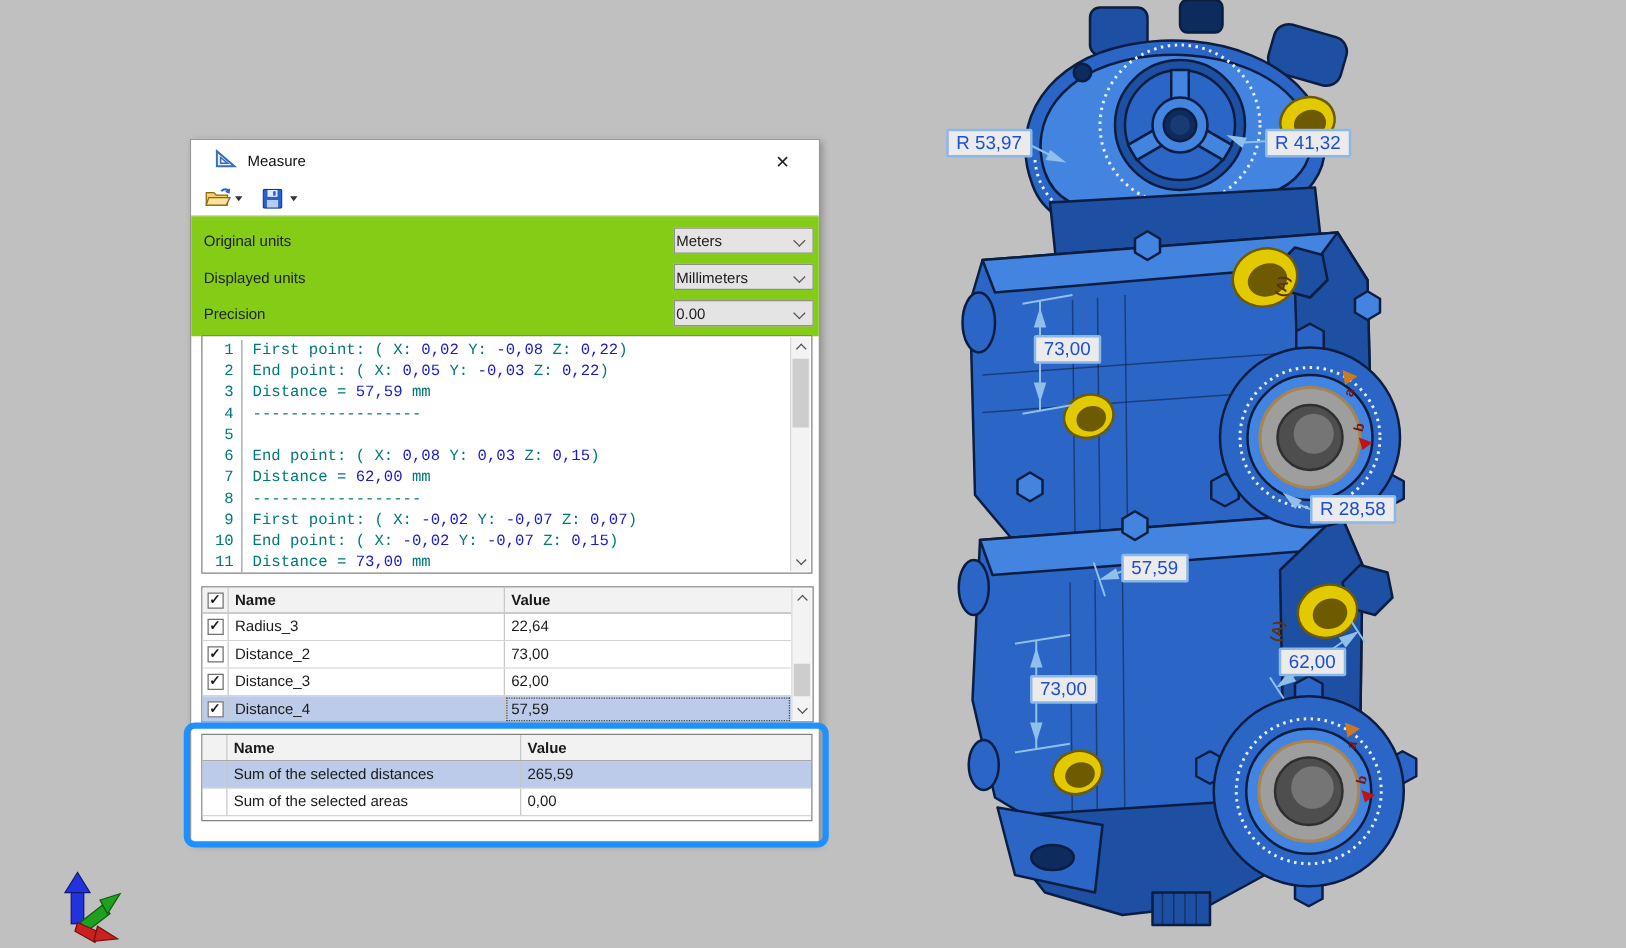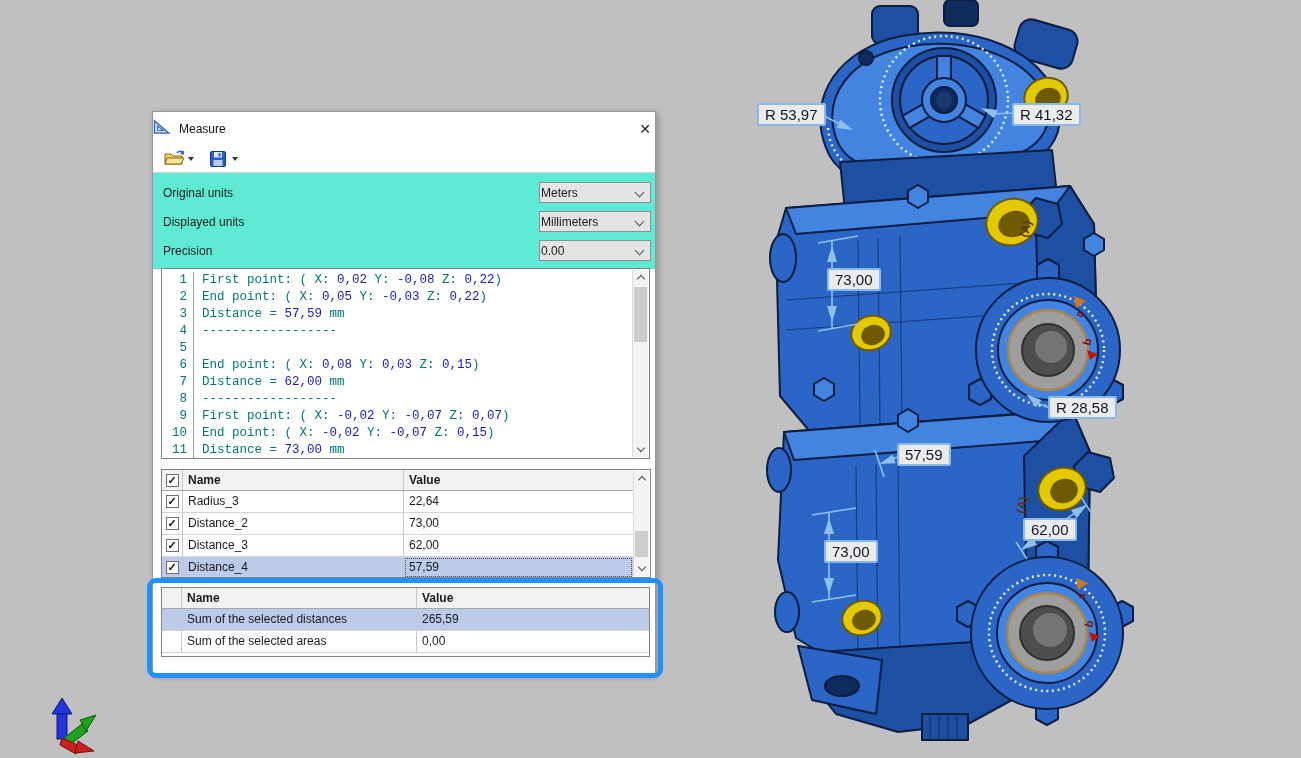--- a/index.html
+++ b/index.html
@@ -22,32 +22,32 @@
   .boreIn{fill:#757575}
   .portO{fill:var(--port);stroke:#6e5a00;stroke-width:2}
   .portI{fill:#6e5a00}
   .dim{stroke:var(--dim);stroke-width:1.6;fill:none}
   .dimf{fill:var(--dim);stroke:none}
   .engraving{font:600 12px "Liberation Sans",sans-serif;fill:#5a3414}
   .datum{font:700 11px "Liberation Sans",sans-serif;fill:#7a1210}
 
   
   .anno{position:absolute;z-index:2;background:#ebebeb;border:2px solid #8cb8e8;border-radius:2px;
-        color:#0f172a;font-size:15px;line-height:19px;padding:0 6px;white-space:nowrap}
+        color:#1d4ed8;font-size:15px;line-height:19px;padding:0 6px;white-space:nowrap}
 
   
   #dialog{position:absolute;left:152px;top:111px;width:504px;height:564px;background:#fff;
           border:1px solid #979797;box-shadow:2px 2px 6px rgba(0,0,0,.28);z-index:3;font-size:12px;color:#1a1a1a}
-  .titlebar{position:absolute;left:0;top:0;right:0;height:33px;background:#fff;display:flex;align-items:center;padding:0 0}
+  .titlebar{position:absolute;left:0;top:0;right:0;height:33px;background:#fff;display:flex;align-items:center;padding:0 19px}
   .ttext{margin-left:8px;font-size:12px;color:#111}
   .close{margin-left:auto;font-size:14px;color:#222;cursor:default;padding:0 4px}
   .toolbar{position:absolute;left:0;top:33px;right:0;height:28px;background:#fff;display:flex;align-items:center;padding:0 9px;border-bottom:1px solid #d2d2d2}
   .tbtn{display:inline-flex;align-items:center;justify-content:center;width:24px;height:22px}
   .caret{width:0;height:0;border-left:3.5px solid transparent;border-right:3.5px solid transparent;border-top:4px solid #333;margin:0 12px 0 2px}
-  .form{position:absolute;left:0;top:61px;right:0;height:96px;background:#5eead4;padding:5px 4px 0 10px}
+  .form{position:absolute;left:0;top:61px;right:0;height:96px;background:#84cc16;padding:5px 4px 0 10px}
   .frow{height:29px;display:flex;align-items:center;justify-content:space-between}
   .flabel{color:#222}
   .dd{width:112px;height:21px;background:#e4e4e4;border:1px solid #8f8f8f;display:flex;align-items:center;padding:0 1px;position:relative}
   .dd .chev{position:absolute;right:7px;top:6px;width:7px;height:7px;border-right:1.6px solid #555;border-bottom:1.6px solid #555;transform:rotate(45deg)}
 
   .inset{border:1px solid #838383;background:#fff}
 
   
   #log{position:absolute;left:8px;top:156px;width:489px;height:191px;overflow:hidden;padding-top:3px}
   .log-line{display:flex;height:17px;line-height:17px;font-family:"Liberation Mono","DejaVu Sans Mono",monospace;font-size:12.5px;color:var(--log-label);white-space:pre}

